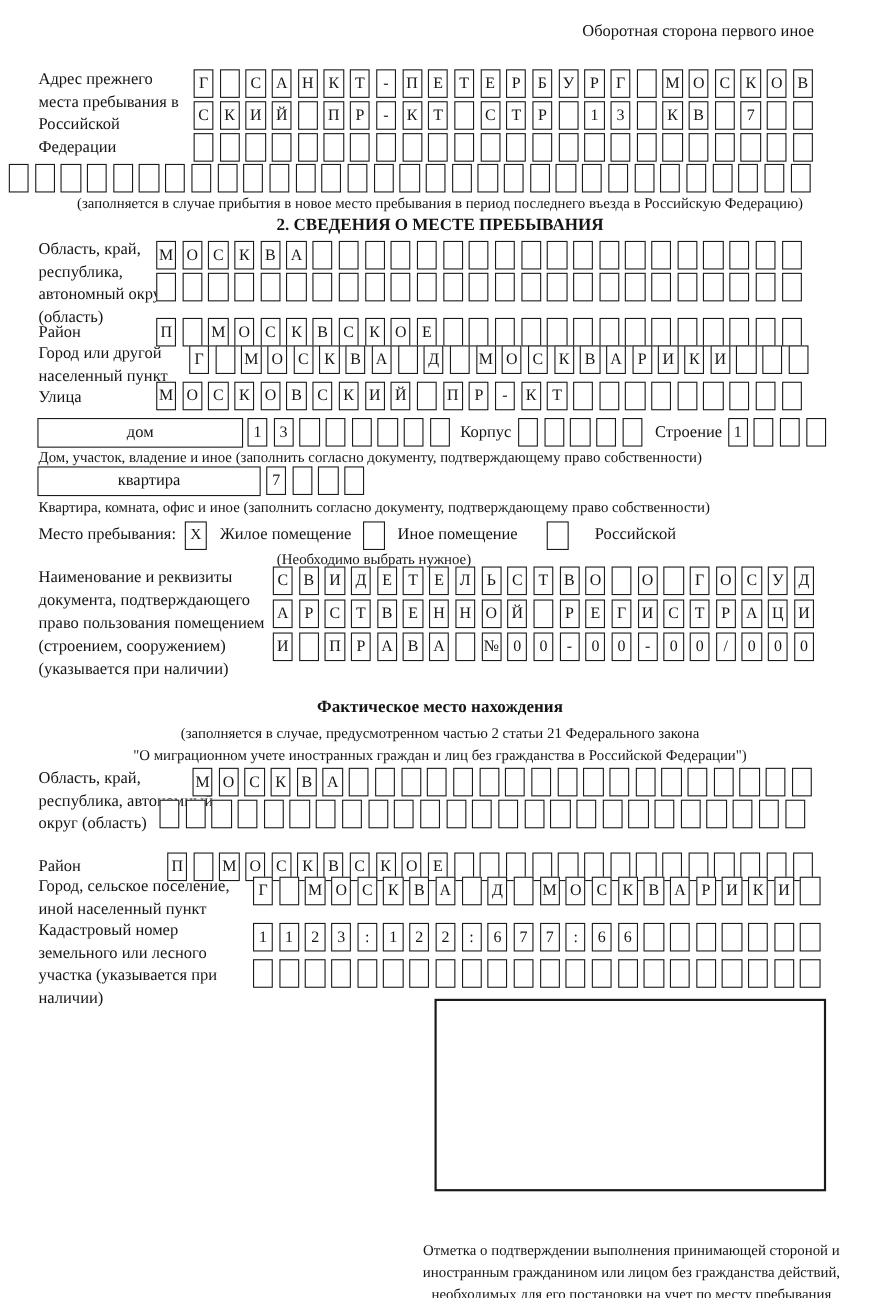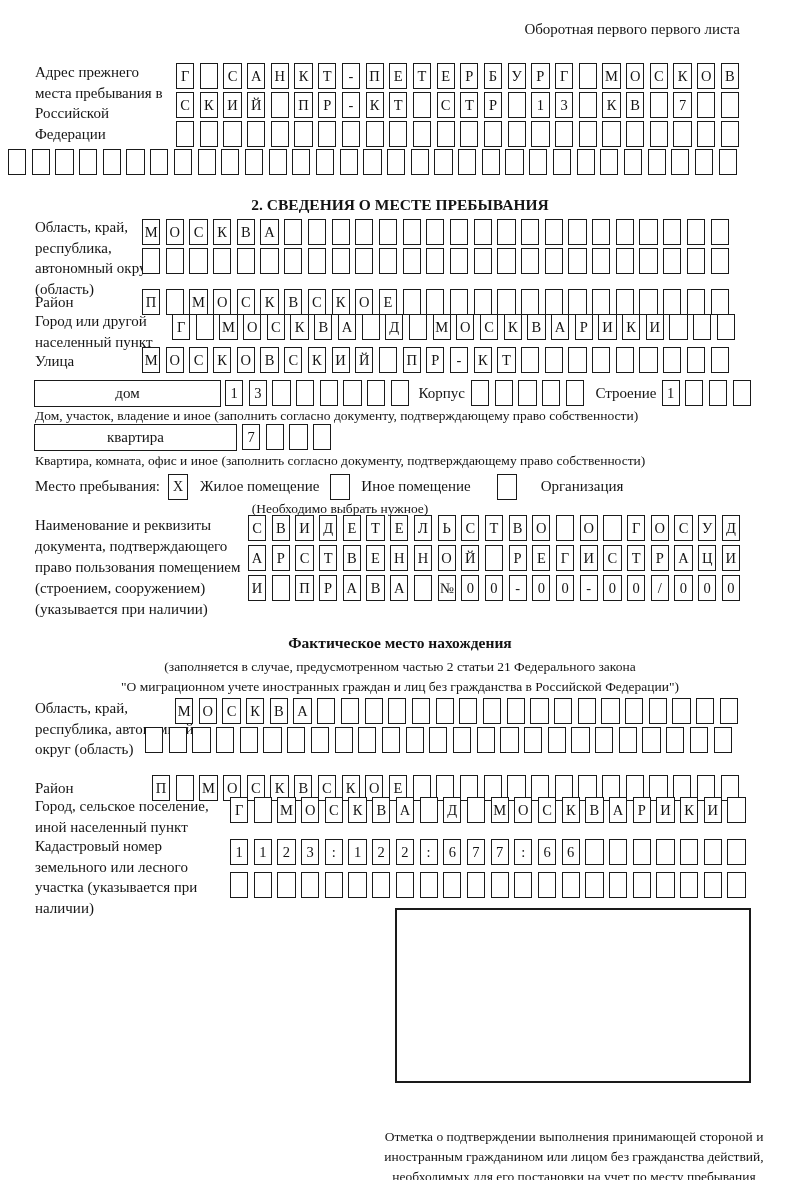--- a/index.html
+++ b/index.html
@@ -19,21 +19,21 @@
   .chk{flex:0 0 auto;width:20px;height:26px;border:1.8px solid #1a1a1a;display:flex;align-items:center;
        justify-content:center;font-size:14px;background:#fff;}
   .stamp{position:absolute;border:2px solid #1a1a1a;background:#fff;}
   .subflex{display:flex;}
 </style>
 </head>
 <body>
 
 <div id="page">
 
-  <div class="lbl" style="top:19px;right:60px;">Оборотная первого первого листа</div>
+  <div class="lbl" style="top:19px;right:60px;">Оборотная сторона первого иное</div>
 
   <div class="lbl" style="top:62px;left:35px;width:140px;">Адрес прежнего места пребывания в Российской Федерации</div>
   <div class="boxrow" style="top:63px;left:176px;">
       <div class="cb">Г</div>
       <div class="cb"></div>
       <div class="cb">С</div>
       <div class="cb">А</div>
       <div class="cb">Н</div>
       <div class="cb">К</div>
       <div class="cb">Т</div>
@@ -133,20 +133,21 @@
       <div class="cb"></div>
       <div class="cb"></div>
       <div class="cb"></div>
       <div class="cb"></div>
       <div class="cb"></div>
       <div class="cb"></div>
       <div class="cb"></div>
       <div class="cb"></div>
       <div class="cb"></div>
     </div>
+  <div class="cap center" style="top:176px;">(заполняется в случае прибытия в новое место пребывания в период последнего въезда в Российскую Федерацию)</div>
 
   <div class="title" style="top:196px;">2. СВЕДЕНИЯ О МЕСТЕ ПРЕБЫВАНИЯ</div>
 
   <div class="lbl" style="top:217px;left:35px;width:118px;">Область, край, республика, автономный округ (область)</div>
   <div class="boxrow" style="top:219px;left:142px;">
       <div class="cb">М</div>
       <div class="cb">О</div>
       <div class="cb">С</div>
       <div class="cb">К</div>
       <div class="cb">В</div>
@@ -326,21 +327,21 @@
   </div>
   <div class="cap" style="top:452px;left:35px;">Квартира, комната, офис и иное (заполнить согласно документу, подтверждающему право собственности)</div>
 
   <div class="boxrow" style="top:473px;left:35px;align-items:center;">
     <span class="inline-lbl" style="margin-right:8px;">Место пребывания:</span>
     <span class="chk">X</span>
     <span class="inline-lbl" style="margin-left:12px;">Жилое помещение</span>
     <span class="chk" style="margin-left:11px;"></span>
     <span class="inline-lbl" style="margin-left:11px;">Иное помещение</span>
     <span class="chk" style="margin-left:26px;"></span>
-    <span class="inline-lbl" style="margin-left:24px;">Организация</span>
+    <span class="inline-lbl" style="margin-left:24px;">Российской</span>
   </div>
   <div class="cap" style="top:500px;left:35px;width:610px;text-align:center;">(Необходимо выбрать нужное)</div>
 
   <div class="lbl" style="top:515px;left:35px;width:215px;line-height:21px;">Наименование и реквизиты документа, подтверждающего право пользования помещением (строением, сооружением) (указывается при наличии)</div>
   <div class="boxrow" style="top:515px;left:248px;">
       <div class="cb">С</div>
       <div class="cb">В</div>
       <div class="cb">И</div>
       <div class="cb">Д</div>
       <div class="cb">Е</div>

